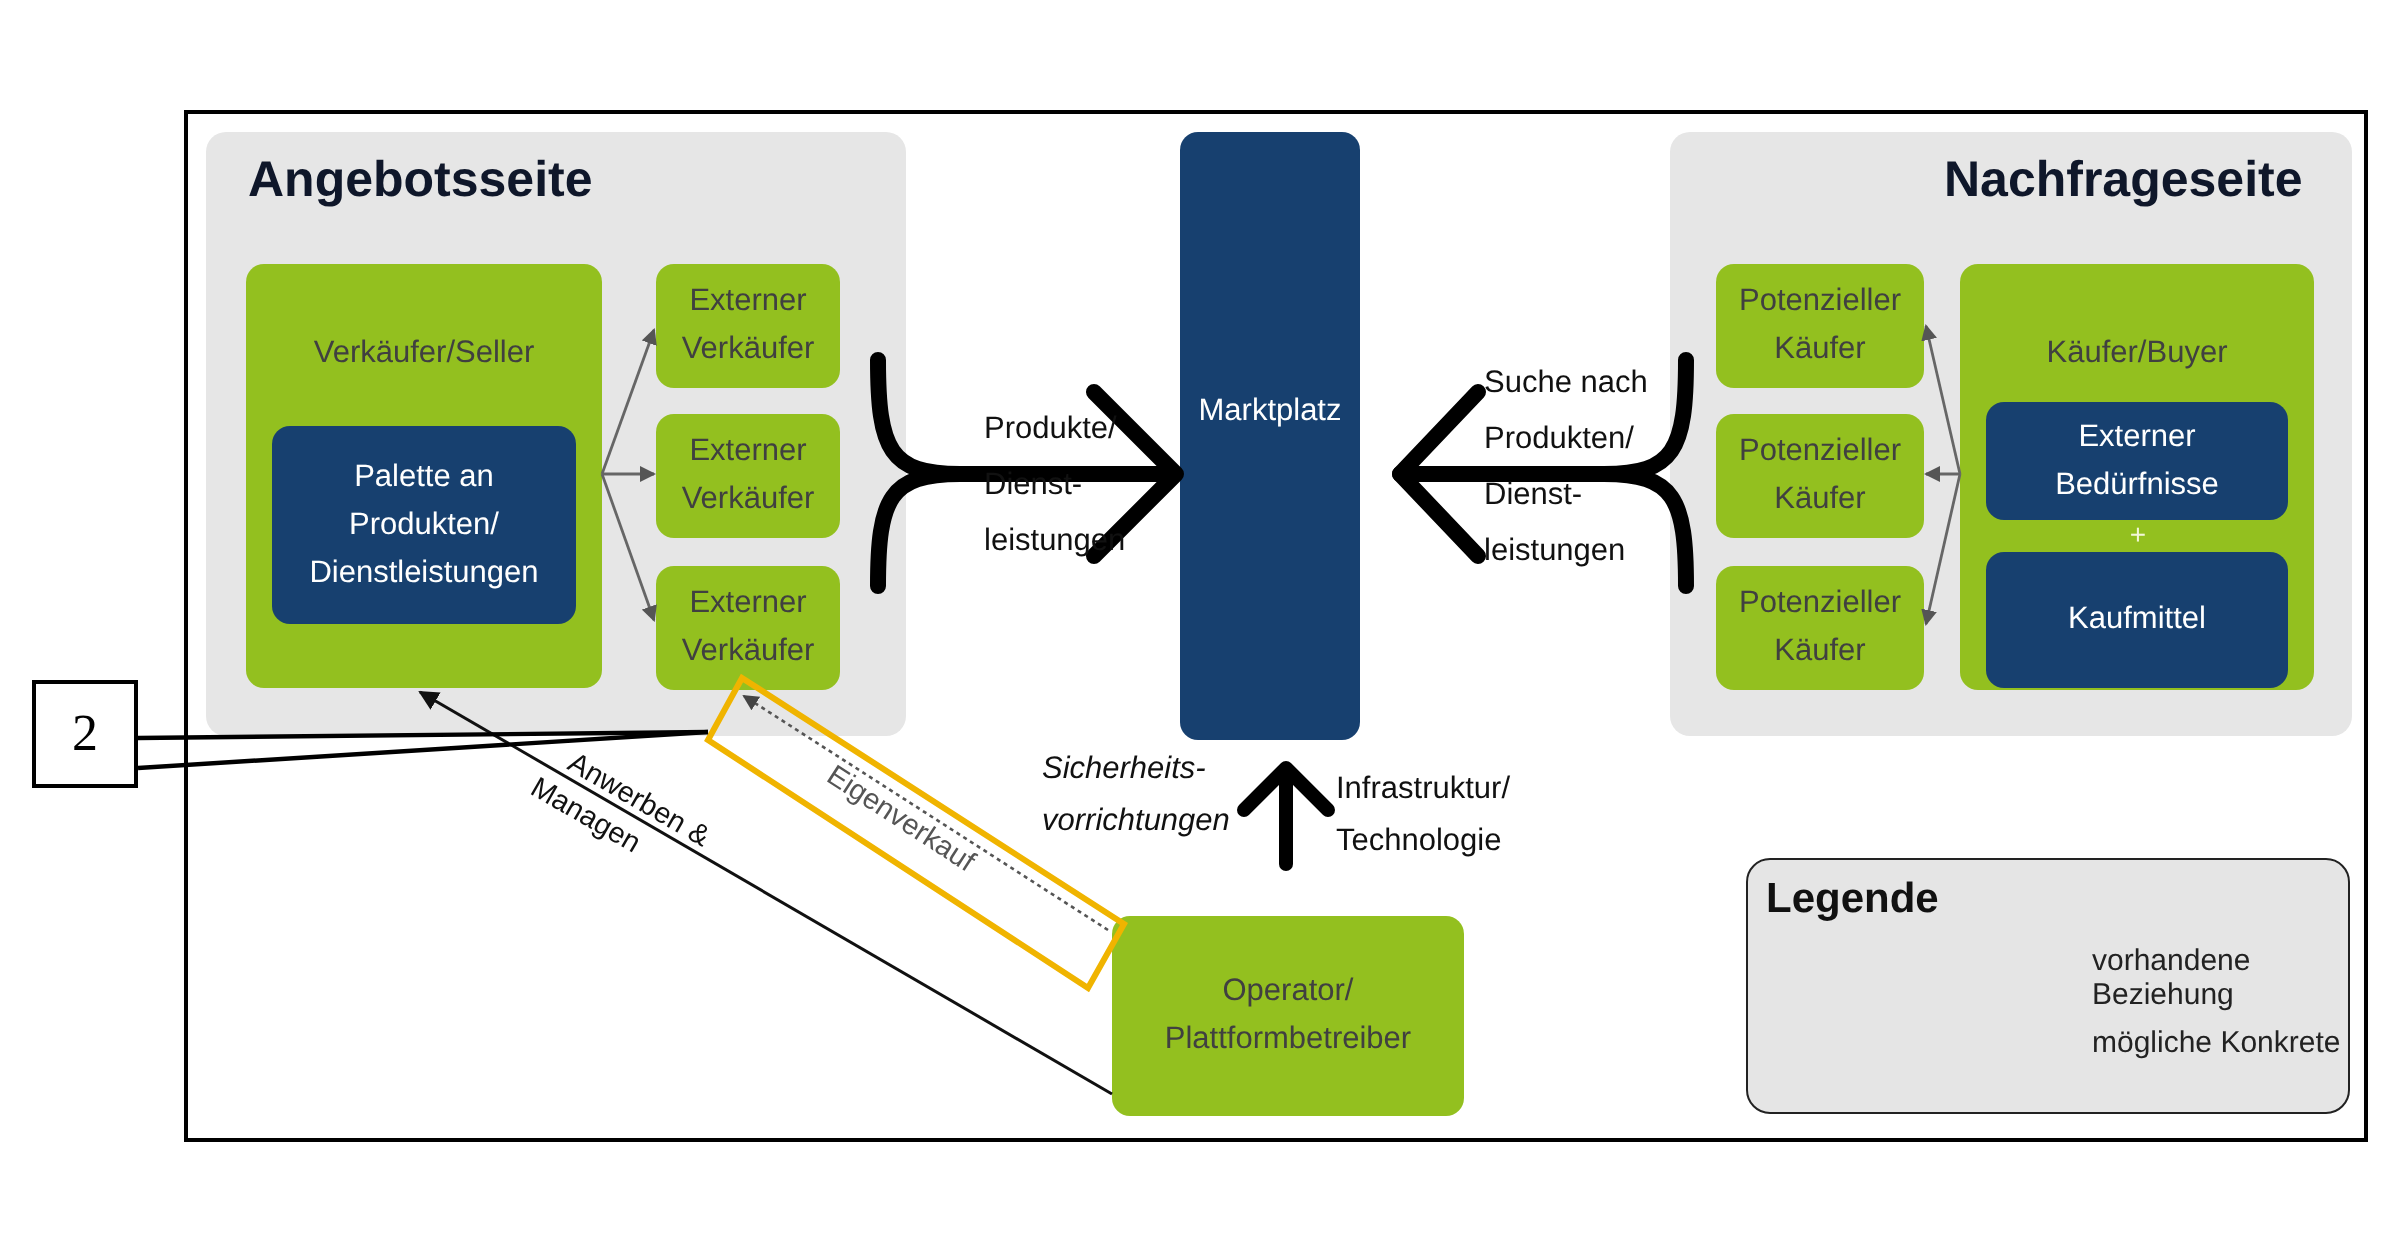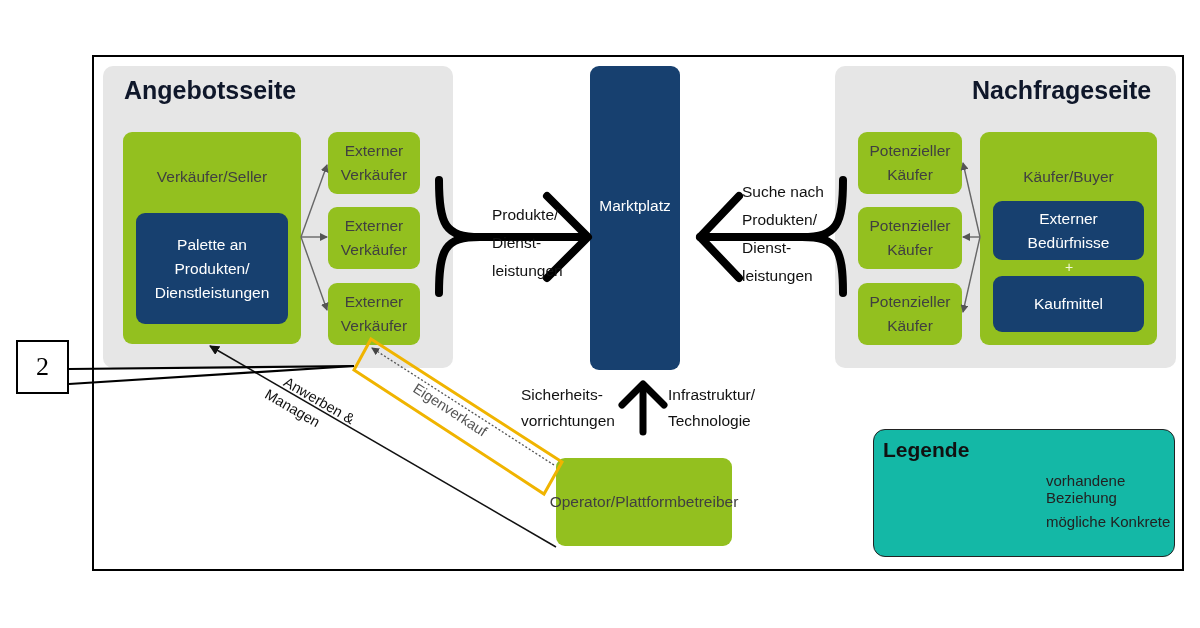--- a/index.html
+++ b/index.html
@@ -6,38 +6,38 @@
   body { width:1200px; height:628px; position:relative; overflow:hidden; font-family:"Liberation Sans", "DejaVu Sans", sans-serif; }
   .abs { position:absolute; }
   .frame { left:92px; top:55px; width:1092px; height:516px; border:2px solid #000; box-sizing:border-box; }
   .panel { background:#e6e6e6; border-radius:10px; }
   .green { background:#93c01f; border-radius:9px; color:#404040; display:flex; align-items:center; justify-content:center; text-align:center; }
   .navy { background:#17406f; border-radius:9px; color:#ffffff; display:flex; align-items:center; justify-content:center; text-align:center; }
   .heading { font-weight:bold; font-size:25px; color:#0f172a; }
   .t16 { font-size:15.5px; line-height:24px; }
   .lbl { font-size:15.5px; line-height:28px; color:#111; }
   .svgl { left:0; top:0; width:1200px; height:628px; pointer-events:none; }
-  .legend { left:873px; top:429px; width:302px; height:128px; border:1.5px solid #222; border-radius:12px; box-sizing:border-box; background:#14b8a6; }
+  .legend { left:873px; top:429px; width:302px; height:128px; border:1.5px solid #222; border-radius:12px; box-sizing:border-box; background:#e5e5e5; }
   .legend .title { position:absolute; left:9px; top:8px; font-size:21px; font-weight:bold; color:#111; }
   .legend .row { position:absolute; left:124px; font-size:15px; color:#222;margin-left:48px; }
   .callout { left:16px; top:340px; width:53px; height:54px; border:2px solid #000; box-sizing:border-box; background:#fff; font-family:"Liberation Serif", serif; font-size:26px; display:flex; align-items:center; justify-content:center; color:#000; }
   .rot { transform-origin:left top; white-space:nowrap; }
 </style>
 </head>
 <body>
 
 <div class="abs frame"></div>
 
 <div class="abs panel" style="left:103px;top:66px;width:350px;height:302px;"></div>
 <div class="abs heading" style="left:124px;top:76px;">Angebotsseite</div>
 
 <div class="abs green" style="left:123px;top:132px;width:178px;height:212px;flex-direction:column;justify-content:flex-start;">
   <div class="t16" style="margin-top:33px;">Verkäufer/Seller</div>
 </div>
-<div class="abs navy t16" style="left:136px;top:213px;width:152px;height:111px;flex-direction:column;">
+<div class="abs navy t16" style="left:136px;top:213px;width:152px;height:99px;flex-direction:column;">
   <div>Palette an</div>
   <div>Produkten/</div>
   <div>Dienstleistungen</div>
 </div>
 
 <div class="abs green t16" style="left:328px;top:132px;width:92px;height:62px;flex-direction:column;">
   <div>Externer</div>
   <div>Verkäufer</div>
 </div>
 <div class="abs green t16" style="left:328px;top:207px;width:92px;height:62px;flex-direction:column;">
@@ -66,27 +66,27 @@
 </div>
 
 <div class="abs green" style="left:980px;top:132px;width:177px;height:213px;flex-direction:column;justify-content:flex-start;">
   <div class="t16" style="margin-top:33px;text-align:right;">Käufer/Buyer</div>
 </div>
 <div class="abs navy t16" style="left:993px;top:201px;width:151px;height:59px;flex-direction:column;">
   <div>Externer</div>
   <div>Bedürfnisse</div>
 </div>
 <div class="abs" style="left:1062px;top:259px;width:14px;color:#f3f7d8;font-size:14px;text-align:center;">+</div>
-<div class="abs navy t16" style="left:993px;top:276px;width:151px;height:56px;">Kaufmittel</div>
+<div class="abs navy t16" style="left:993px;top:276px;width:151px;height:68px;">Kaufmittel</div>
 
 <div class="abs navy t16" style="left:590px;top:66px;width:90px;height:304px;align-items:flex-start;">
   <div style="margin-top:128px;">Marktplatz</div>
 </div>
 
-<div class="abs green t16" style="left:556px;top:458px;width:176px;height:88px;">
+<div class="abs green t16" style="left:556px;top:458px;width:176px;height:100px;flex-direction:column;">
   <div>Operator/</div>
   <div>Plattformbetreiber</div>
 </div>
 
 <svg class="abs svgl" viewBox="0 0 1200 628">
   <defs>
     <marker id="ah" markerWidth="8" markerHeight="8" refX="7" refY="4" orient="auto" markerUnits="userSpaceOnUse">
       <path d="M0,0 L8,4 L0,8 Z" fill="#555"></path>
     </marker>
     <marker id="ahb" markerWidth="10" markerHeight="10" refX="9" refY="5" orient="auto" markerUnits="userSpaceOnUse">
@@ -147,21 +147,21 @@
   <div>Produkte/</div>
   <div>Dienst-</div>
   <div>leistungen</div>
 </div>
 <div class="abs lbl" style="left:742px;top:178px;">
   <div>Suche nach</div>
   <div>Produkten/</div>
   <div>Dienst-</div>
   <div>leistungen</div>
 </div>
-<div class="abs lbl" style="left:521px;top:382px;line-height:26px;">
+<div class="abs lbl" style="left:521px;top:372px;line-height:26px;font-style:italic;">
   <div>Sicherheits-</div>
   <div>vorrichtungen</div>
 </div>
 <div class="abs lbl" style="left:668px;top:382px;line-height:26px;">
   <div>Infrastruktur/</div>
   <div>Technologie</div>
 </div>
 
 <div class="abs rot lbl" style="left:290px;top:372px;transform:rotate(30deg);font-size:14.5px;line-height:20px;">
   <div>Anwerben &amp;</div>

